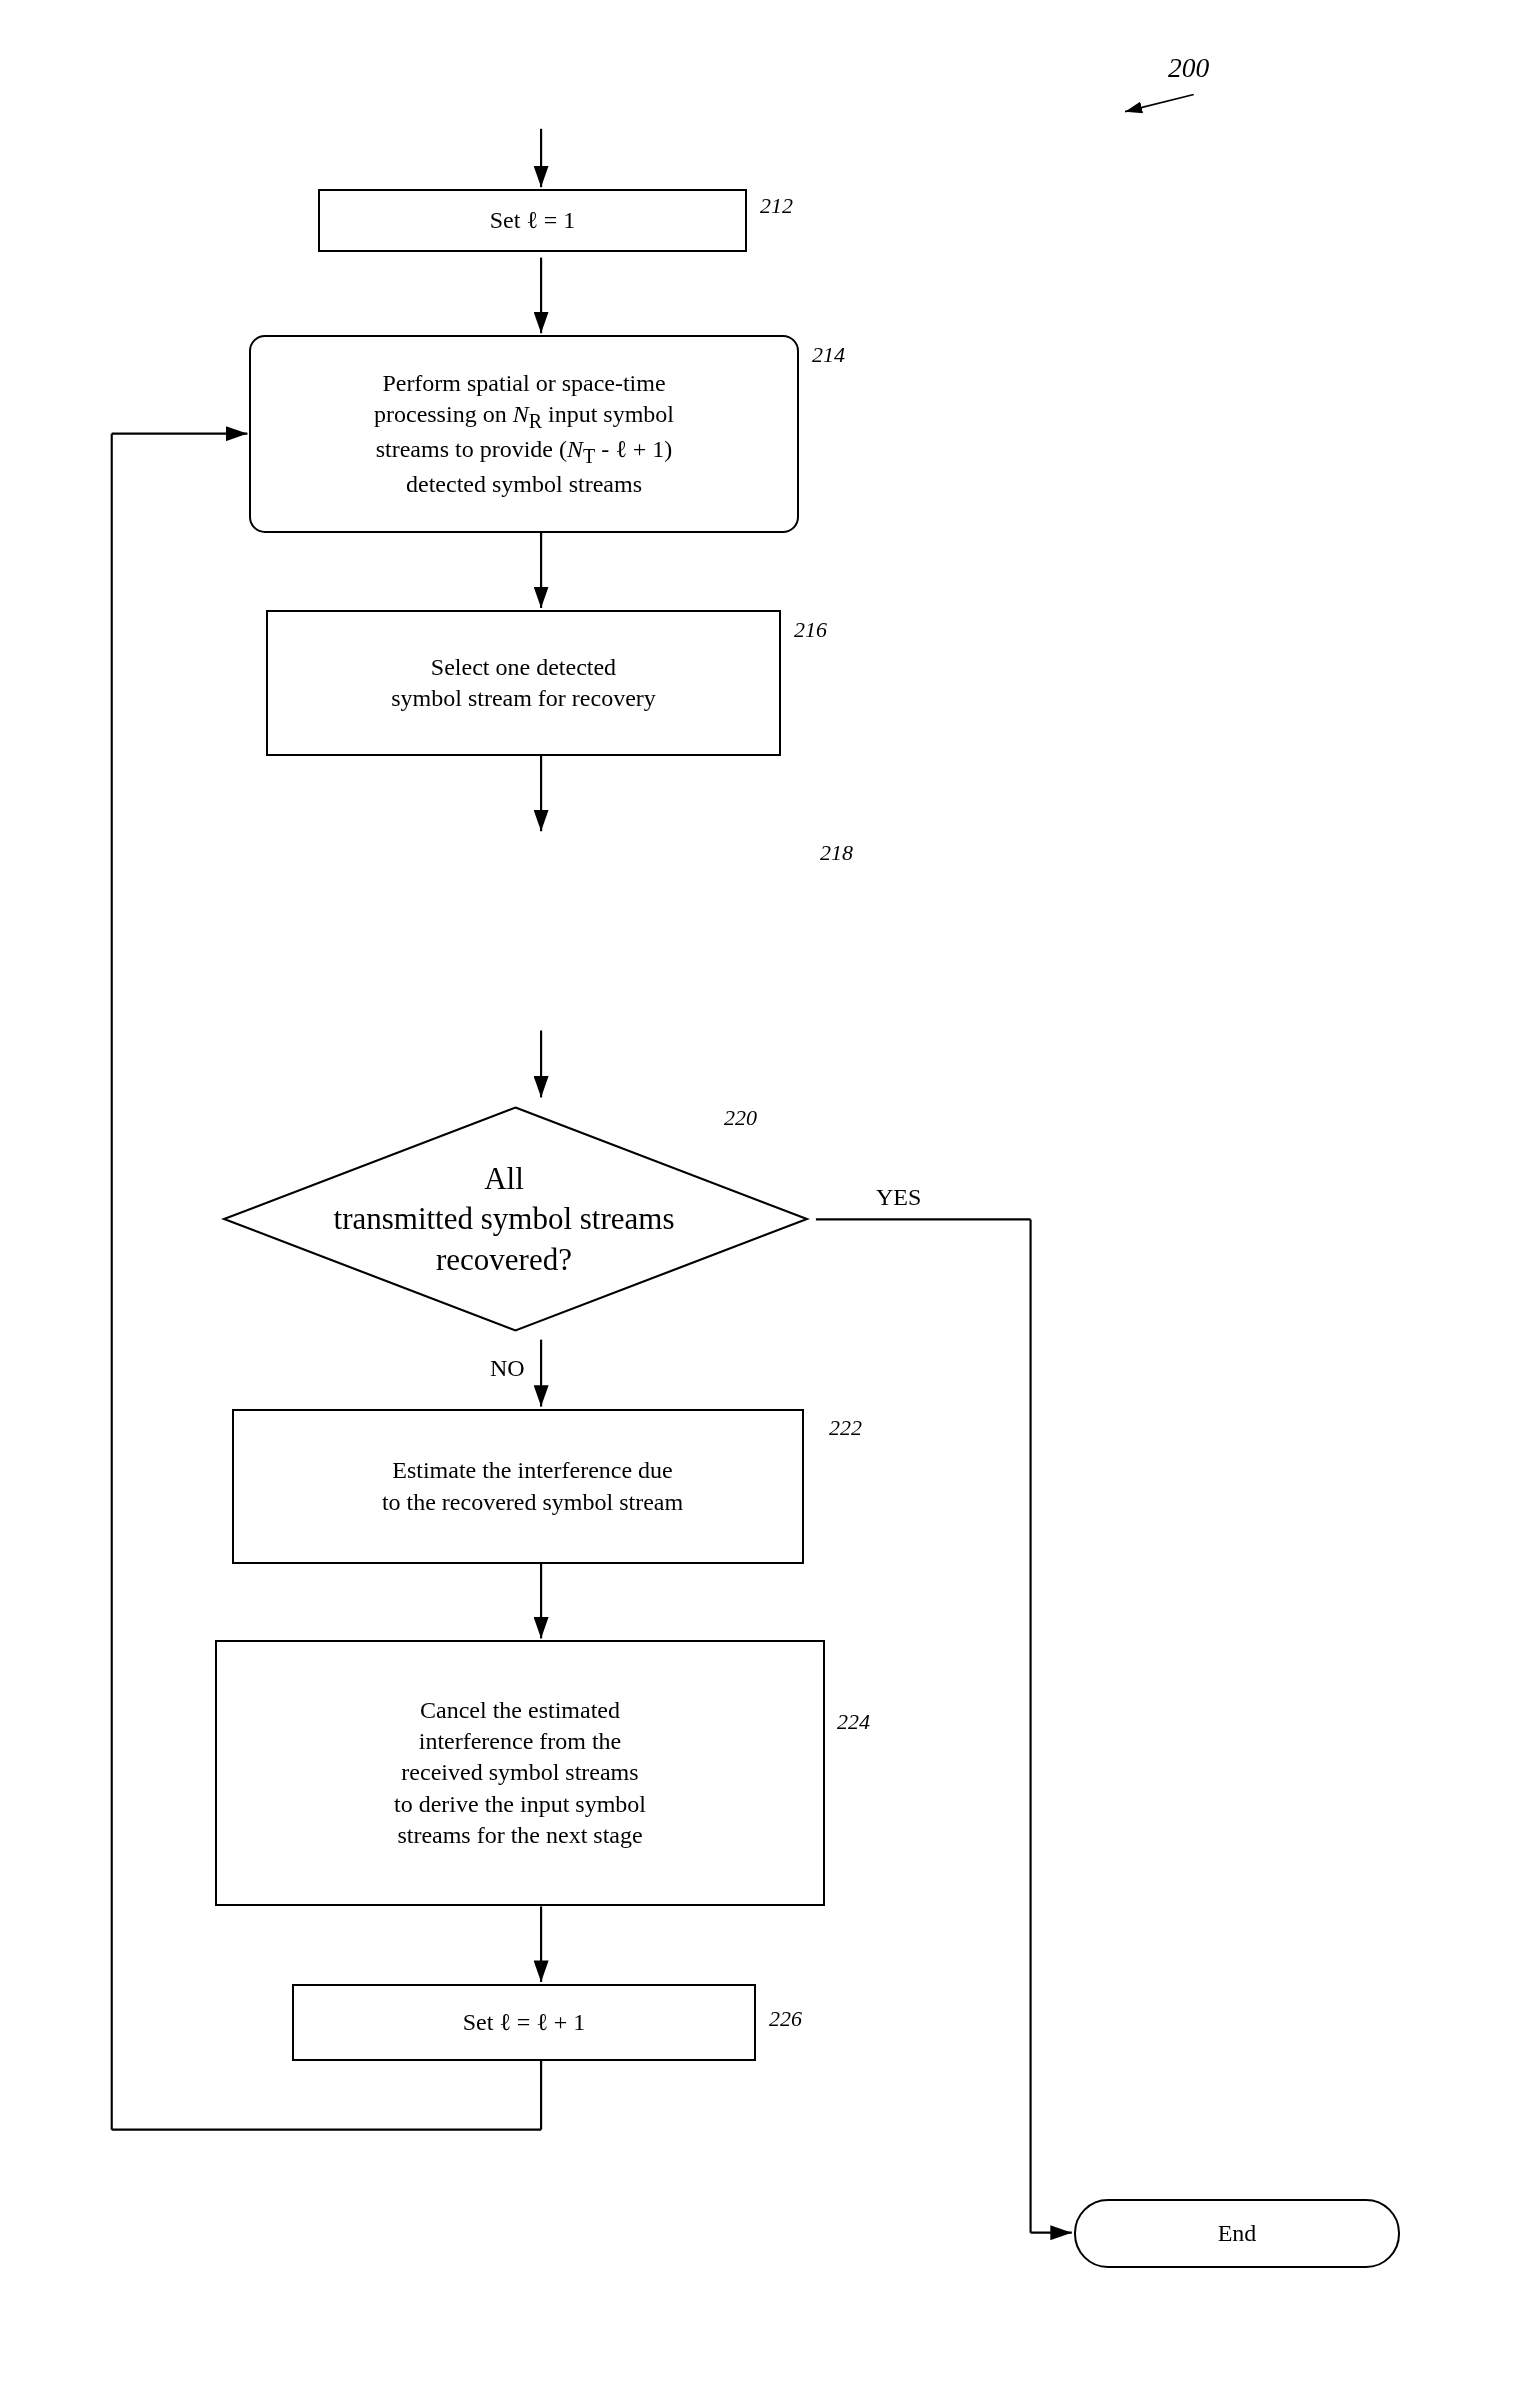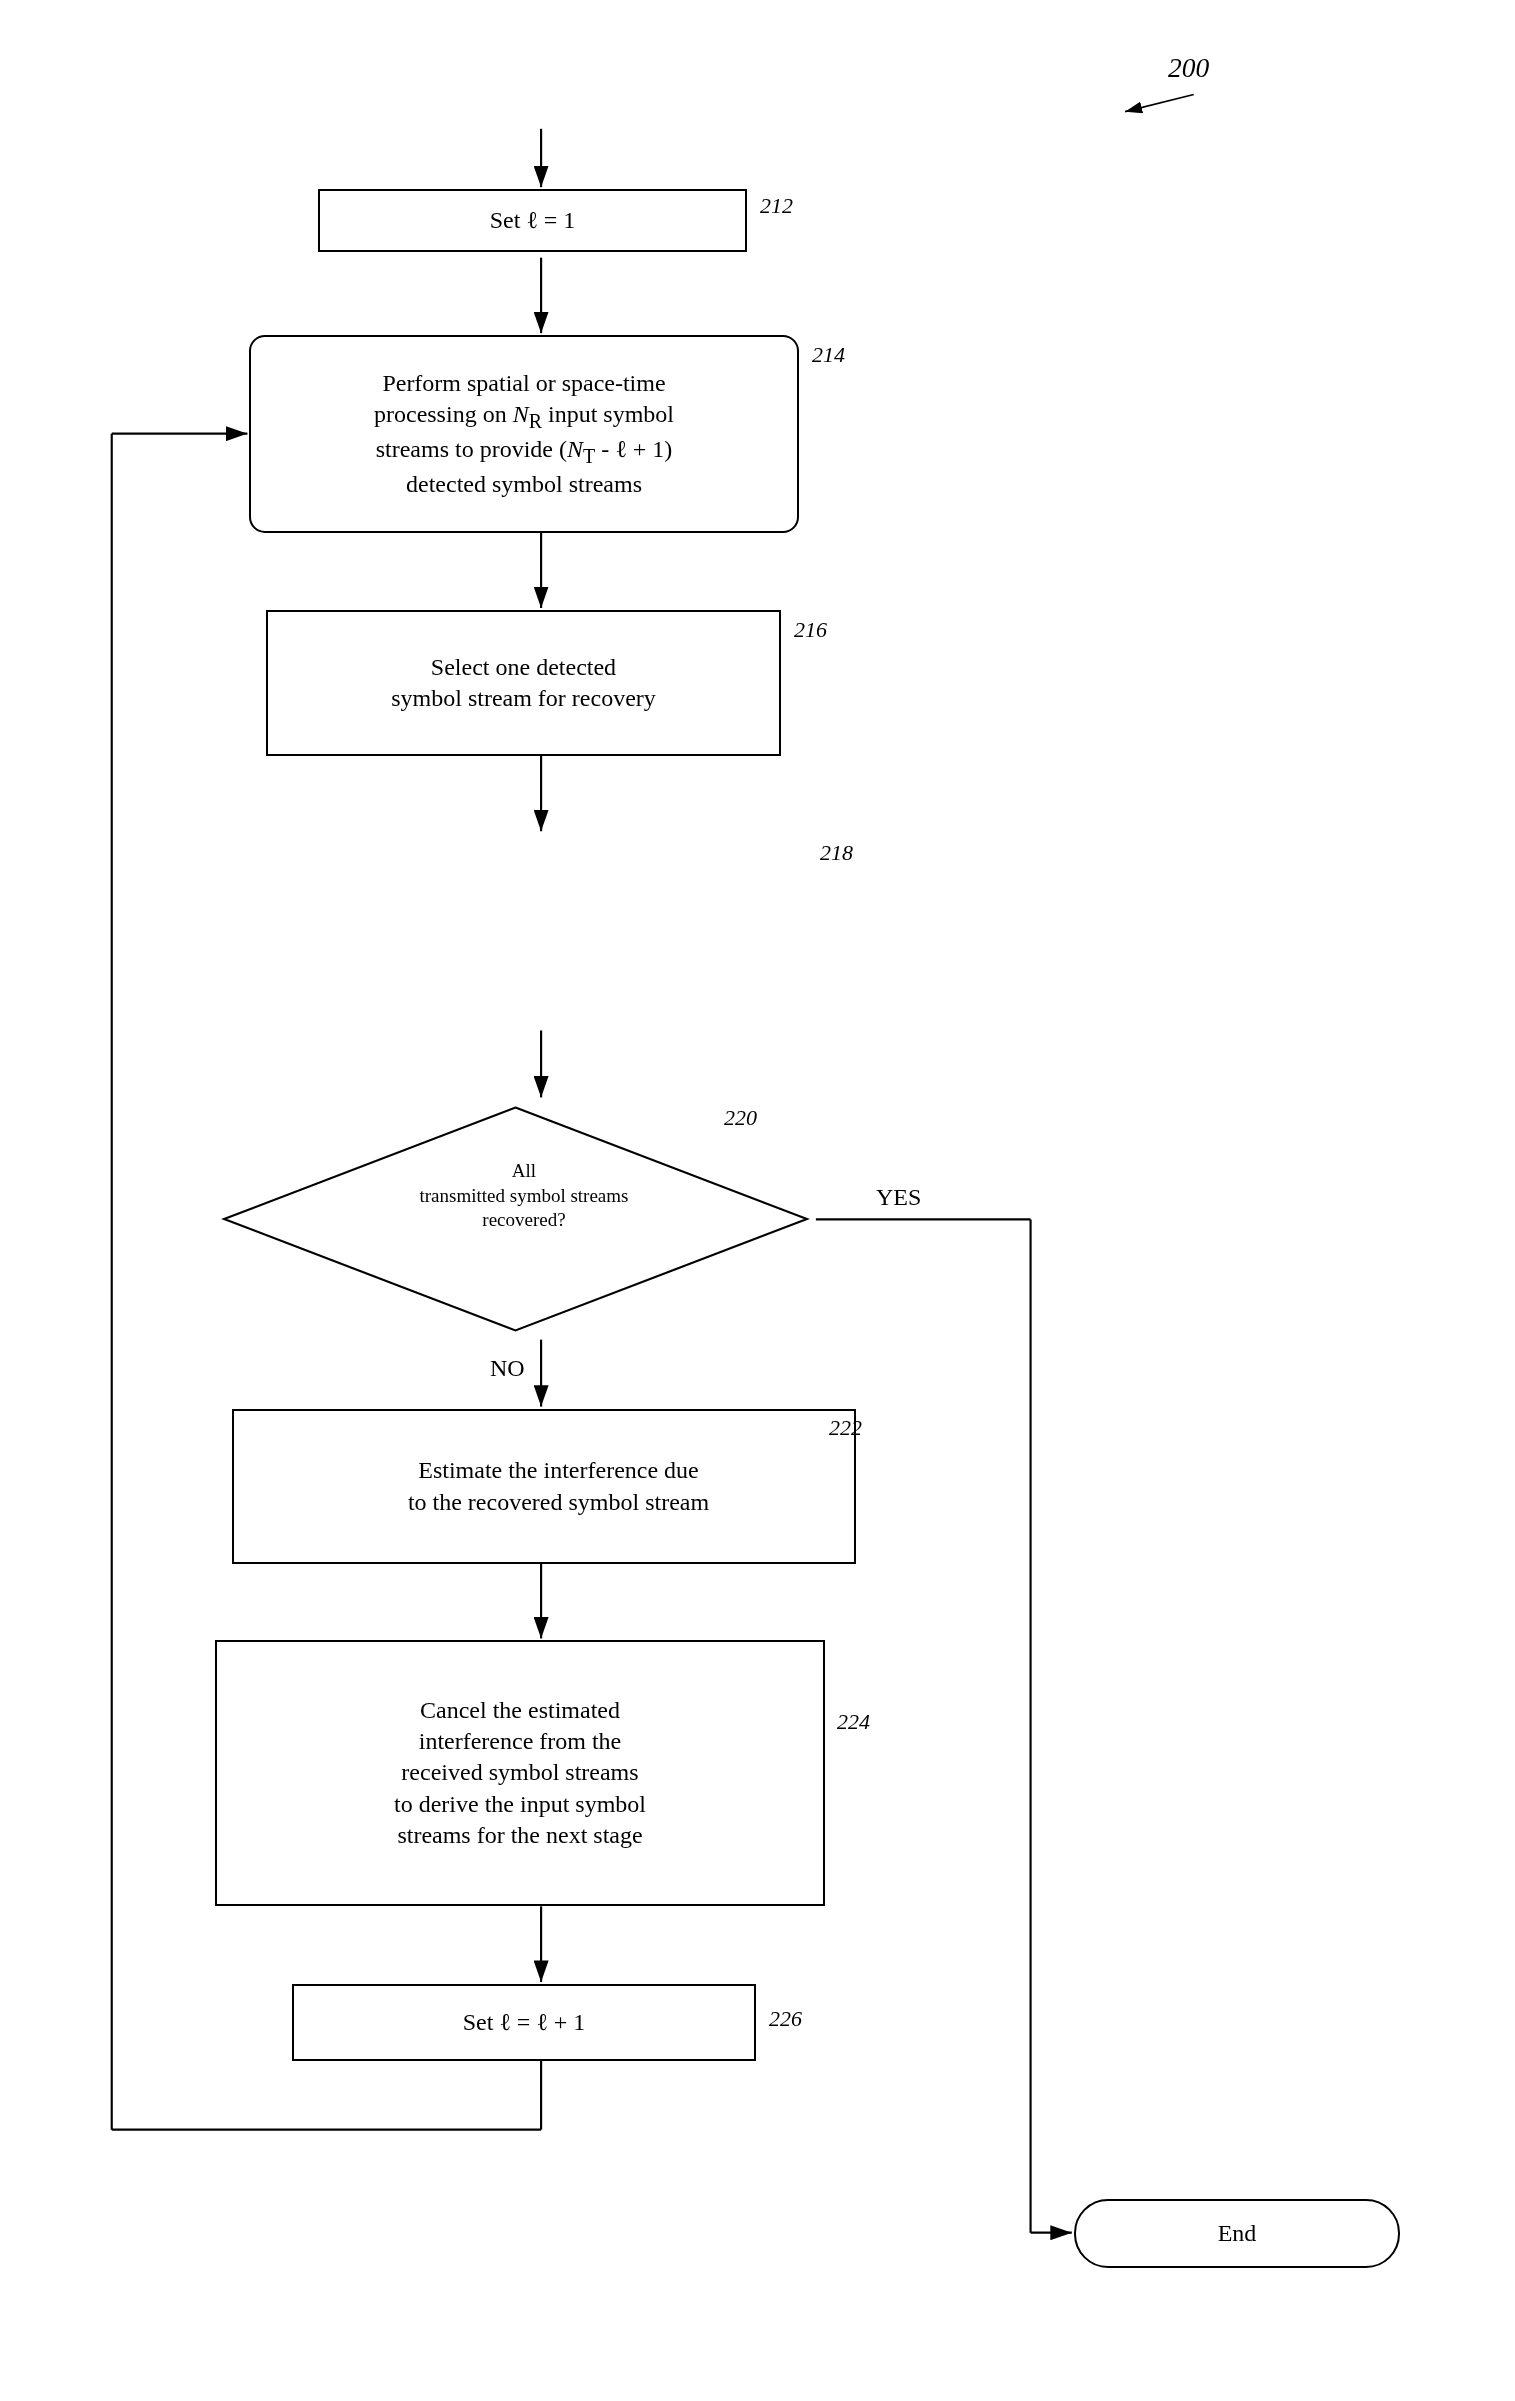--- a/index.html
+++ b/index.html
@@ -82,37 +82,37 @@
   </div>
 
   <div class="label-ref" style="top:840px; left:820px;">
     <span>218</span>
   </div>
 
   <div style="position:absolute; top:1099px; left:215px; width:601px; height:240px;">
     <svg width="601" height="240" viewBox="0 0 700 280" style="position:absolute;top:0;left:0;">
       <polygon points="350,10 690,140 350,270 10,140" fill="white" stroke="black" stroke-width="2.5"></polygon>
     </svg>
-    <div style="position:absolute; top:60px; left:77px; width:464px; text-align:center; font-size:19px; line-height:1.3;">
+    <div style="position:absolute; top:60px; left:57px; width:464px; text-align:center; font-size:31px; line-height:1.3;">
       <span>All<br>transmitted symbol streams<br>recovered?</span>
     </div>
   </div>
   <div class="label-ref" style="top:1105px; left:704px;margin-left:20px;">
     <span>220</span>
   </div>
 
   <div style="position:absolute; top:1184px; left:876px; font-size:24px;">
     <span>YES</span>
   </div>
 
   <div style="position:absolute; top:1355px; left:490px; font-size:24px;">
     <span>NO</span>
   </div>
 
-  <div class="node rect" style="top:1409px; left:232px; width:624px; height:155px;padding-left:29px;">
+  <div class="node rect" style="top:1409px; left:232px; width:572px; height:155px;padding-left:29px;">
     <span>Estimate the interference due<br>to the recovered symbol stream</span>
   </div>
   <div class="label-ref" style="top:1415px; left:829px;">
     <span>222</span>
   </div>
 
   <div class="node rect" style="top:1640px; left:215px; width:610px; height:266px;">
     <span>Cancel the estimated<br>interference from the<br>received symbol streams<br>to derive the input symbol<br>streams for the next stage</span>
   </div>
   <div class="label-ref" style="top:1709px; left:837px;">

